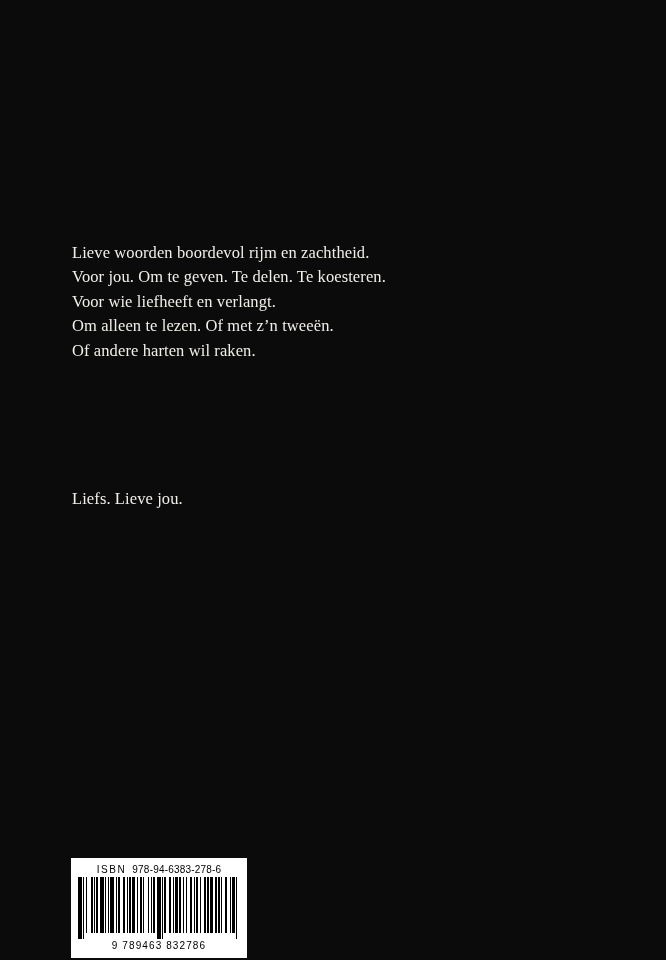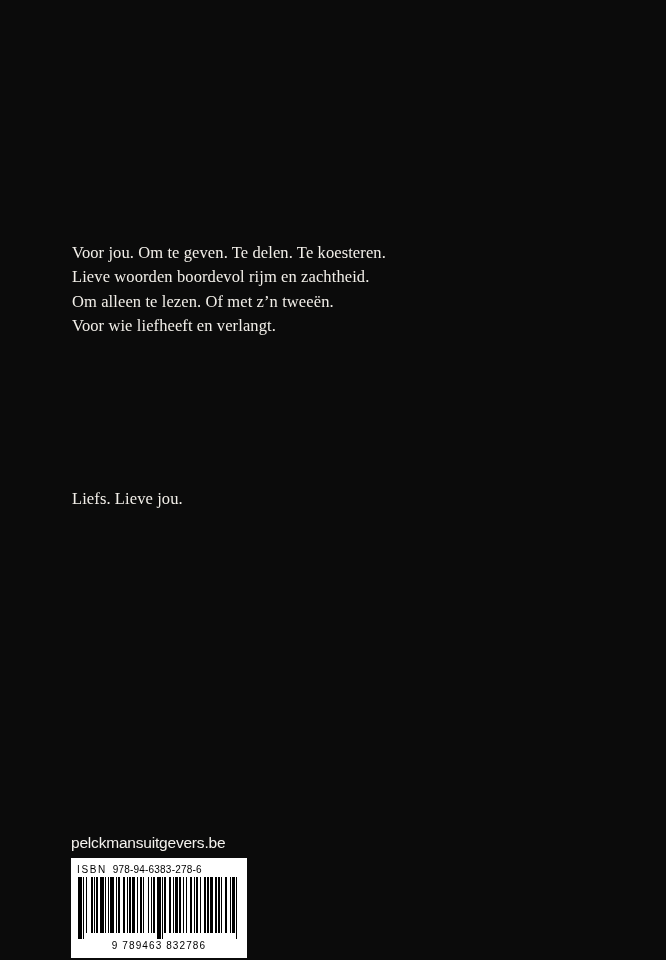--- a/index.html
+++ b/index.html
@@ -63,20 +63,21 @@
     height: 100px;
     background: #ffffff;
     box-sizing: border-box;
     padding: 5px 6px 3px 6px;
   }
   .isbn-text {
     color: #000;
     font-family: "Liberation Sans", sans-serif;
     font-size: 10px;
     letter-spacing: 0.2px;
+    text-align: center;
     margin: 1px 0 2px 0;
     white-space: nowrap;
   }
   .isbn-text .pfx {
     letter-spacing: 1.6px;
   }
   .bars {
     position: relative;
     height: 62px;
     width: 100%;
@@ -99,29 +100,29 @@
     margin-top: 1px;
     white-space: nowrap;
   }
 </style>
 </head>
 <body>
 
 <div class="page">
 
   <div class="poem">
+    <div class="poem-line">Lieve woorden boordevol rijm en zachtheid.</div>
     <div class="poem-line">Voor jou. Om te geven. Te delen. Te koesteren.</div>
-    <div class="poem-line">Lieve woorden boordevol rijm en zachtheid.</div>
+    <div class="poem-line">Voor wie liefheeft en verlangt.</div>
     <div class="poem-line">Om alleen te lezen. Of met z’n tweeën.</div>
-    <div class="poem-line">Voor wie liefheeft en verlangt.</div>
+    <div class="poem-line">Of andere harten wil raken.</div>
   </div>
 
   <div class="signoff">Liefs. Lieve jou.</div>
 
-  <div class="publisher">pelckmansuitgevers.be</div>
 
   <div class="barcode-box">
     <div class="isbn-text"><span class="pfx">ISBN</span>&nbsp;&nbsp;<span>978-94-6383-278-6</span></div>
     <div class="bars" id="bars">
         <span class="bar" style="width: 3.3px; height: 62px; background: rgb(0, 0, 0);"></span>
         <span class="bar" style="width: 1.1px; height: 62px; background: transparent;"></span>
         <span class="bar" style="width: 1.1px; height: 62px; background: rgb(0, 0, 0);"></span>
         <span class="bar" style="width: 2.2px; height: 56px; background: transparent;"></span>
         <span class="bar" style="width: 1.1px; height: 56px; background: rgb(0, 0, 0);"></span>
         <span class="bar" style="width: 3.3px; height: 56px; background: transparent;"></span>

